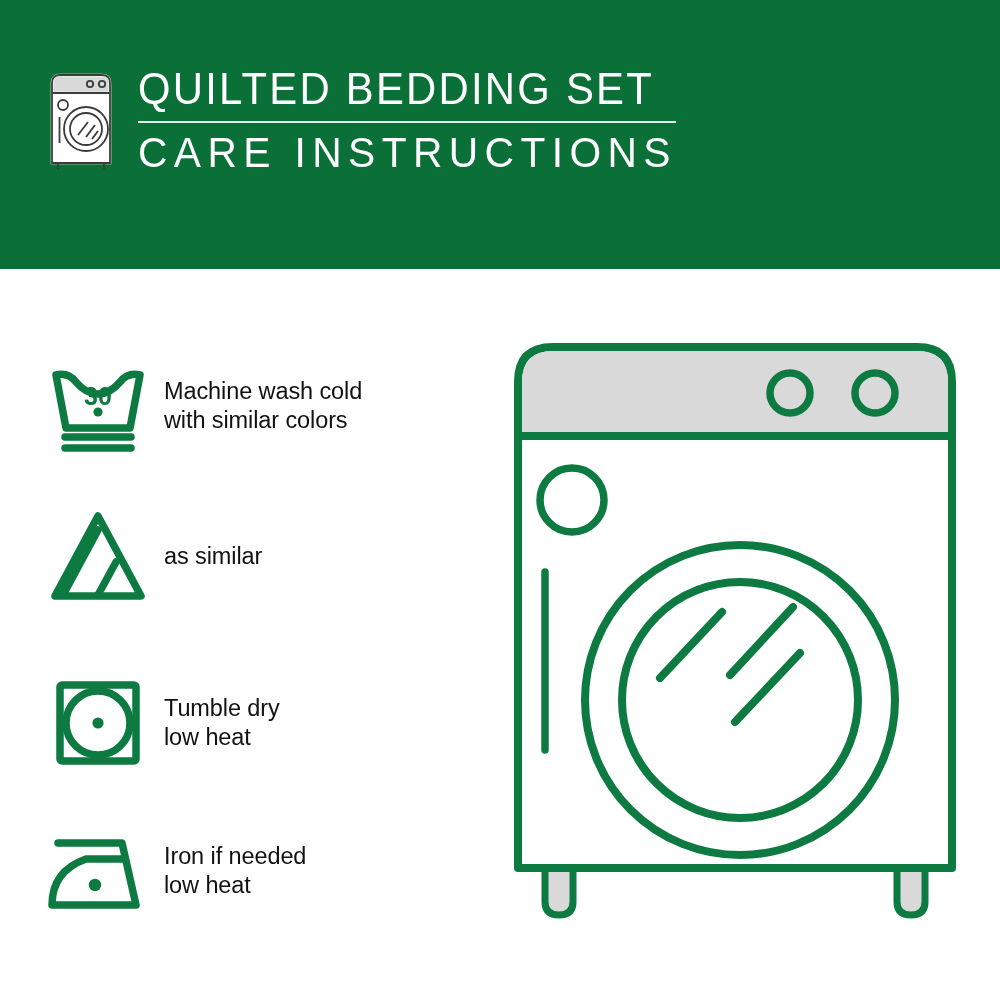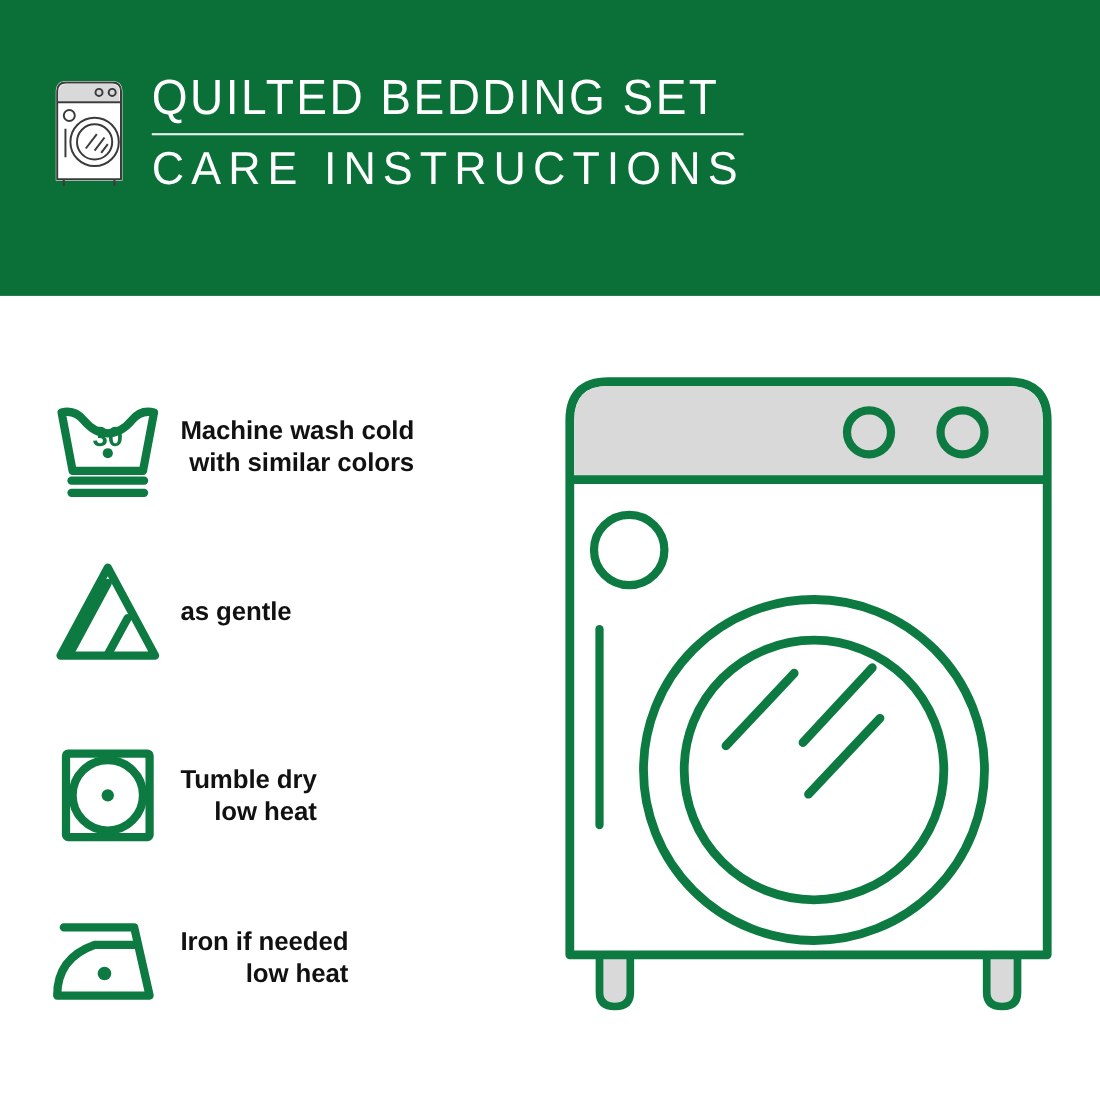--- a/index.html
+++ b/index.html
@@ -96,24 +96,23 @@
     width: 118px;
     flex: 0 0 118px;
     display: flex;
     align-items: center;
     justify-content: flex-start;
   }
   .care-row .txt {
     color: #111111;
     font-family: "Liberation Sans", sans-serif;
     font-size: 23.5px;
-    font-weight: 700;
+    font-weight: 400;
     line-height: 29px;
     letter-spacing: -0.1px;
-    text-align: right;
   }
   .care-row .txt span { display: block; }
 
   #row-wash   { top: 108px; }
   #row-bleach { top: 258px; }
   #row-dry    { top: 425px; }
   #row-iron   { top: 573px; }
 
   
   .machine-wrap {
@@ -196,21 +195,21 @@
       <span class="sym">
         <svg viewBox="0 0 104 104" width="104" height="104" aria-hidden="true">
           <g fill="none" stroke="#0d7a41" stroke-width="7.5" stroke-linecap="round" stroke-linejoin="round">
             <path d="M52 12 L95 92 L9 92 Z"></path>
             <line x1="52" y1="26" x2="17" y2="91"></line>
             <line x1="70" y1="58" x2="52" y2="91"></line>
           </g>
         </svg>
       </span>
       <div class="txt">
-        <span>as gentle</span>
+        <span>as similar</span>
       </div>
     </div>
 
     <div class="care-row" id="row-dry">
       <span class="sym">
         <svg viewBox="0 0 104 104" width="104" height="104" aria-hidden="true">
           <g fill="none" stroke="#0d7a41" stroke-width="7.5" stroke-linejoin="round">
             <rect x="14" y="14" width="76" height="76" rx="2"></rect>
             <circle cx="52" cy="52" r="32"></circle>
           </g>

